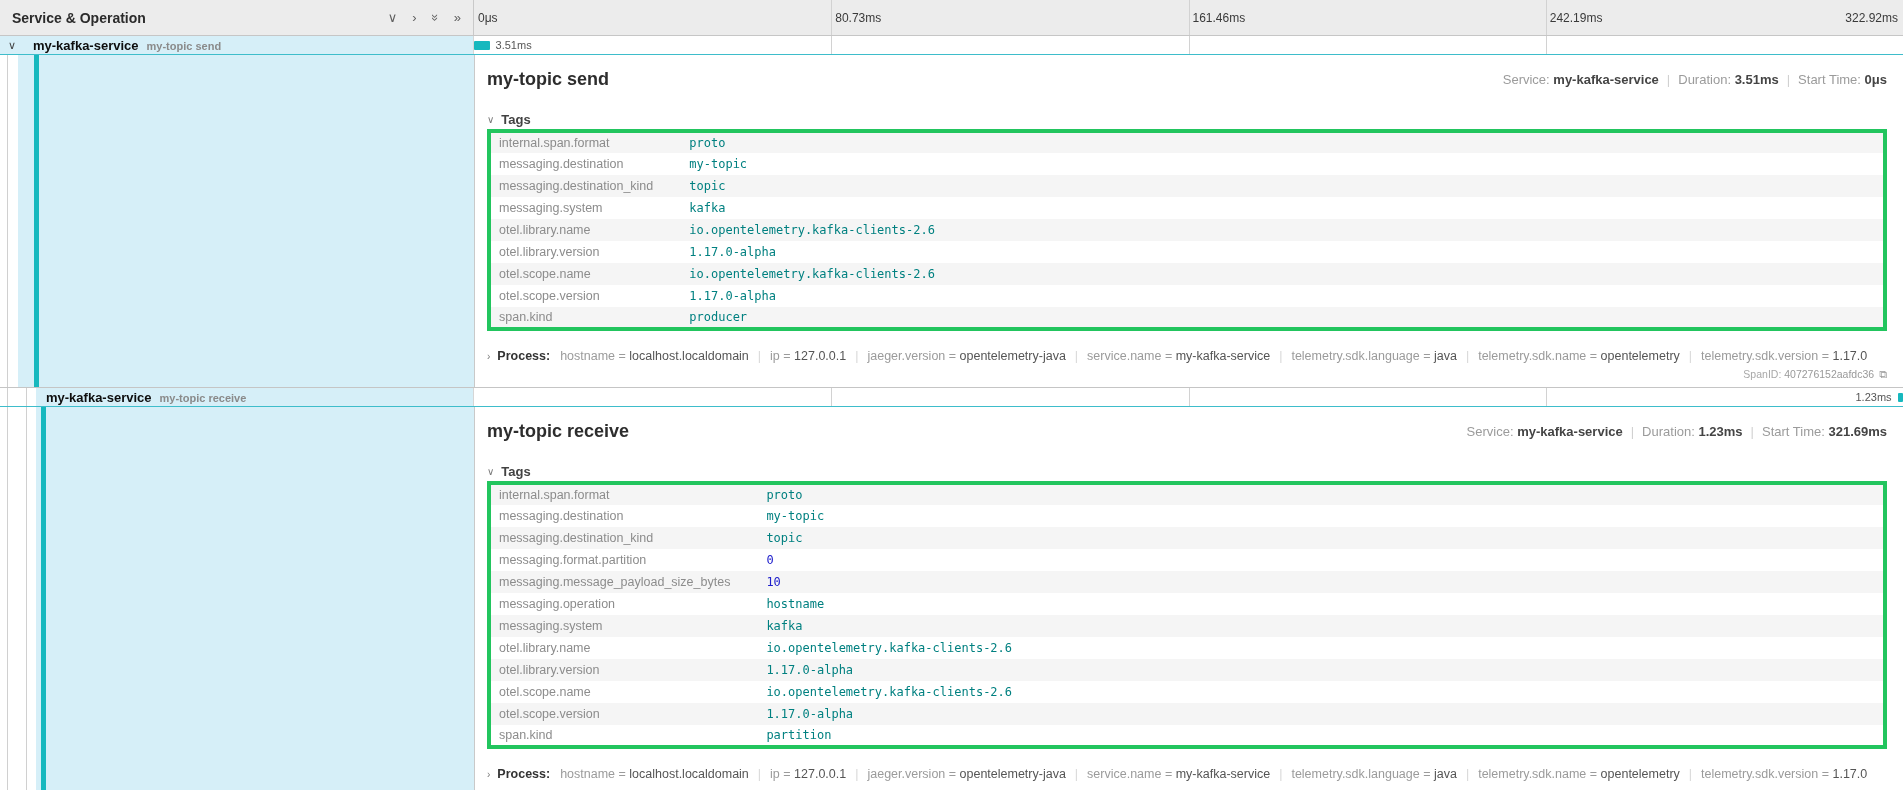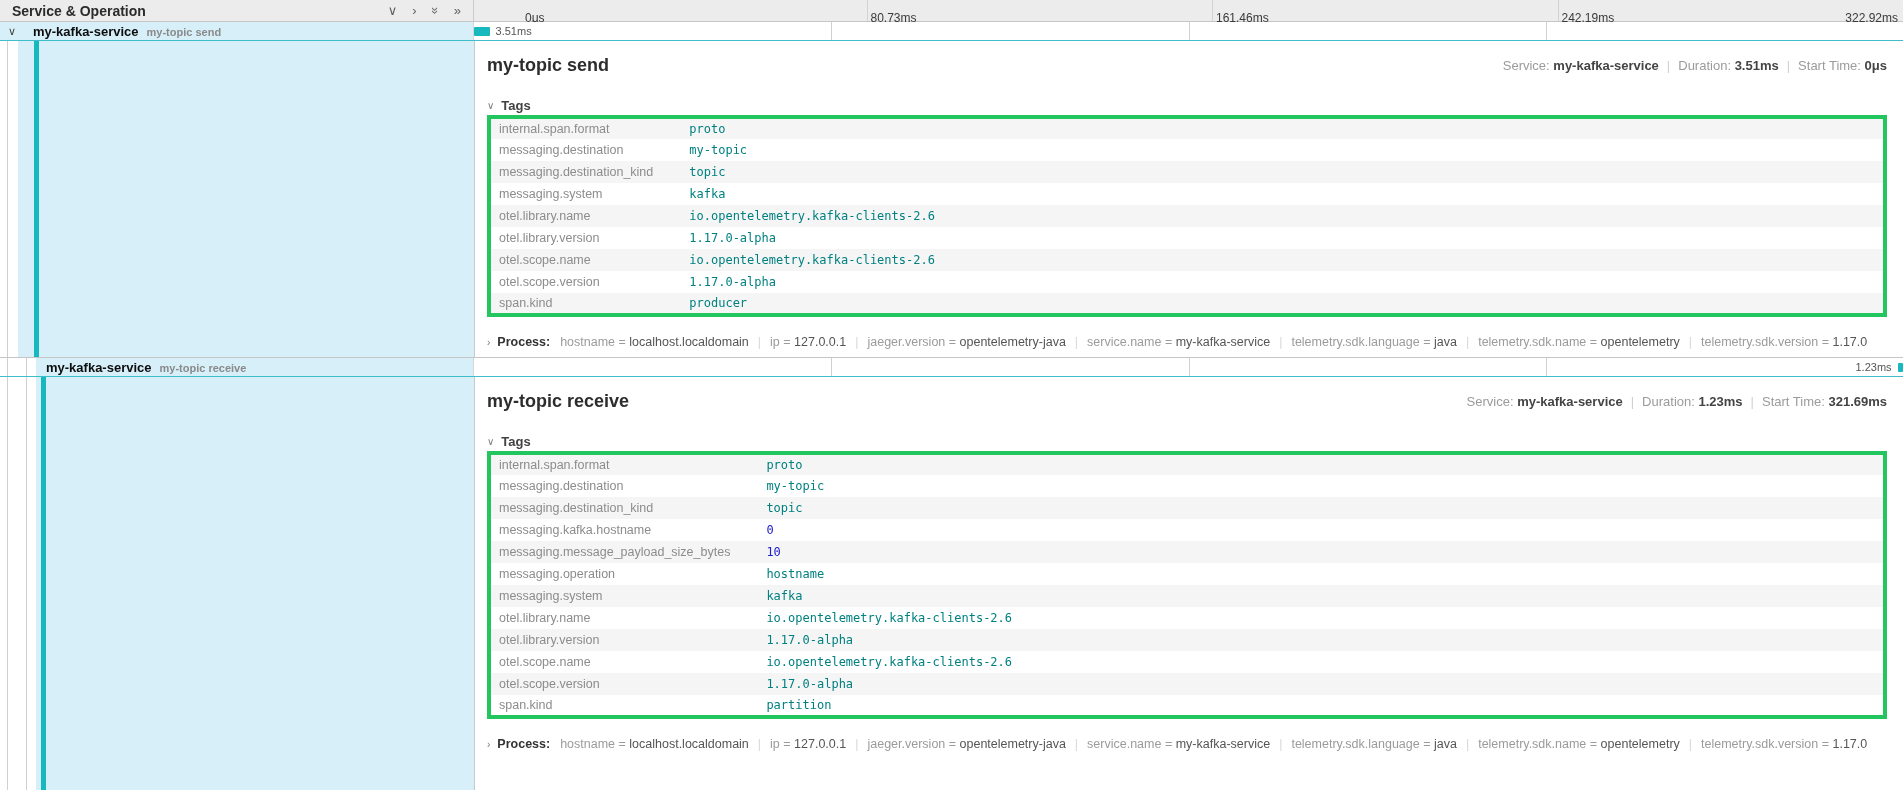--- a/index.html
+++ b/index.html
@@ -4,21 +4,21 @@
 <style>
   * { margin:0; padding:0; box-sizing:border-box; }
   html,body { width:1903px; height:790px; overflow:hidden; background:#fff;
               font-family:"Liberation Sans", sans-serif; }
   .trace { width:1903px; height:790px; display:flex; flex-direction:column; }
   .row { display:flex; flex:none; }
   .left { width:474px; flex:none; position:relative; }
   .right { flex:1; position:relative; min-width:0; }
 
   
-  .header-row { height:22px; background:#ececec; border-bottom:1px solid #c6c6c6;gap:47px; }
+  .header-row { height:36px; background:#ececec; border-bottom:1px solid #c6c6c6; }
   .hdr-left { display:flex; align-items:center; justify-content:space-between;
               padding:0 12px; border-right:1px solid #c9c9c9; }
   .hdr-title { font-size:14px; font-weight:700; color:#2b2b2b; }
   .hdr-icons { display:flex; gap:15px; color:#5f5f5f; font-size:13px; }
   .icn { cursor:pointer; display:inline-block; line-height:1; }
   .icn.rot { transform:rotate(90deg); }
   .tick-label { position:absolute; top:11px; font-size:12px; color:#3a3a3a; }
   .tick-label.notlast { transform:translateX(4px); }
   .tick-label.last { right:5px;margin-left:32px; }
   .gridline { position:absolute; top:0; bottom:0; width:1px; background:#d2d2d2; }
@@ -168,20 +168,23 @@
                 <td class="k">span.kind</td>
                 <td class="v string">producer</td>
               </tr>
             </tbody>
           </table>
       <div class="process">
         <span class="acc-chev">›</span>
         <span class="proc-label">Process:</span>
         <span class="proc-items"><span class="pk">hostname</span><span class="peq"> = </span><span class="pv">localhost.localdomain</span><span class="psep">|</span><span class="pk">ip</span><span class="peq"> = </span><span class="pv">127.0.0.1</span><span class="psep">|</span><span class="pk">jaeger.version</span><span class="peq"> = </span><span class="pv">opentelemetry-java</span><span class="psep">|</span><span class="pk">service.name</span><span class="peq"> = </span><span class="pv">my-kafka-service</span><span class="psep">|</span><span class="pk">telemetry.sdk.language</span><span class="peq"> = </span><span class="pv">java</span><span class="psep">|</span><span class="pk">telemetry.sdk.name</span><span class="peq"> = </span><span class="pv">opentelemetry</span><span class="psep">|</span><span class="pk">telemetry.sdk.version</span><span class="peq"> = </span><span class="pv">1.17.0</span></span>
       </div>
+      <div class="spanid">
+        <span class="sid-label">SpanID: </span><span class="sid-val">407276152aafdc36</span><span class="copy-icon">⧉</span>
+      </div>
     </div>
   </div>
 
   <div class="row span-row">
     <div class="left name-col">
       <div class="name-blue" style="left: 36px; background: rgb(214, 239, 248);"></div>
 
       <span class="name-text" style="left: 46px;">
         <span class="svc">my-kafka-service</span><span class="op">my-topic receive</span>
       </span>
@@ -221,21 +224,21 @@
               </tr>
               <tr>
                 <td class="k">messaging.destination</td>
                 <td class="v string">my-topic</td>
               </tr>
               <tr>
                 <td class="k">messaging.destination_kind</td>
                 <td class="v string">topic</td>
               </tr>
               <tr>
-                <td class="k">messaging.kafka.hostname</td>
+                <td class="k">messaging.format.partition</td>
                 <td class="v number">0</td>
               </tr>
               <tr>
                 <td class="k">messaging.message_payload_size_bytes</td>
                 <td class="v number">10</td>
               </tr>
               <tr>
                 <td class="k">messaging.operation</td>
                 <td class="v string">hostname</td>
               </tr>

